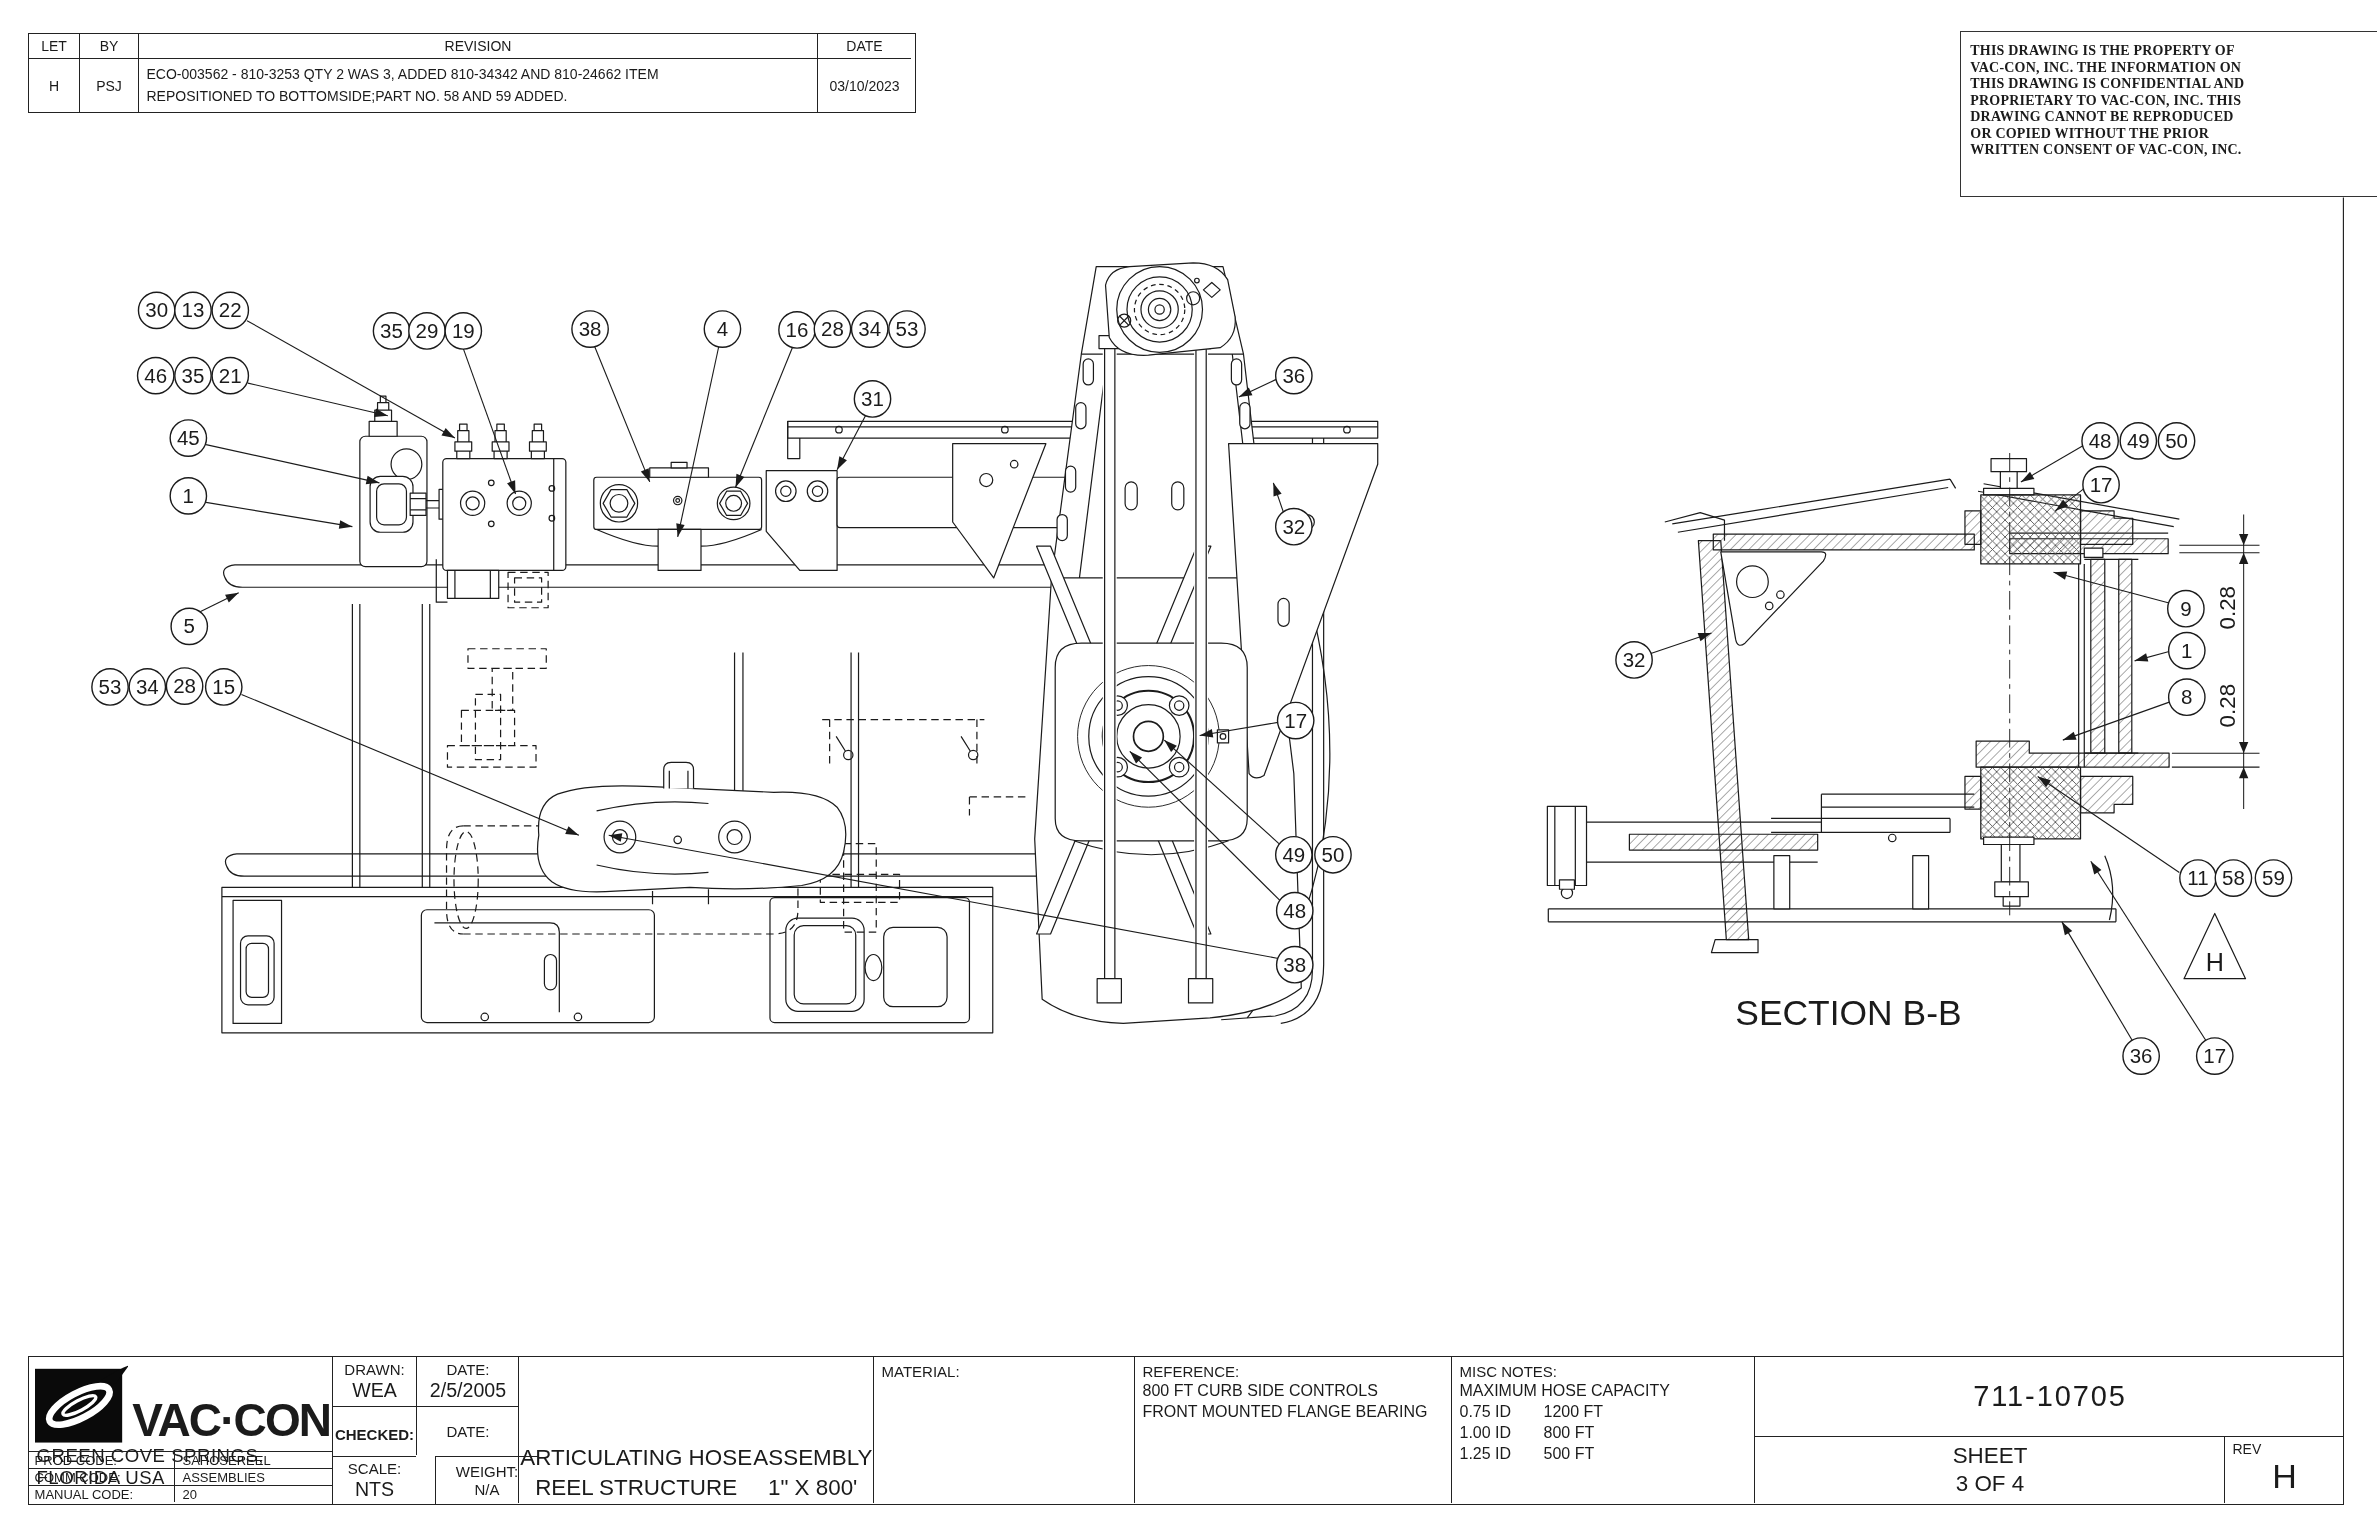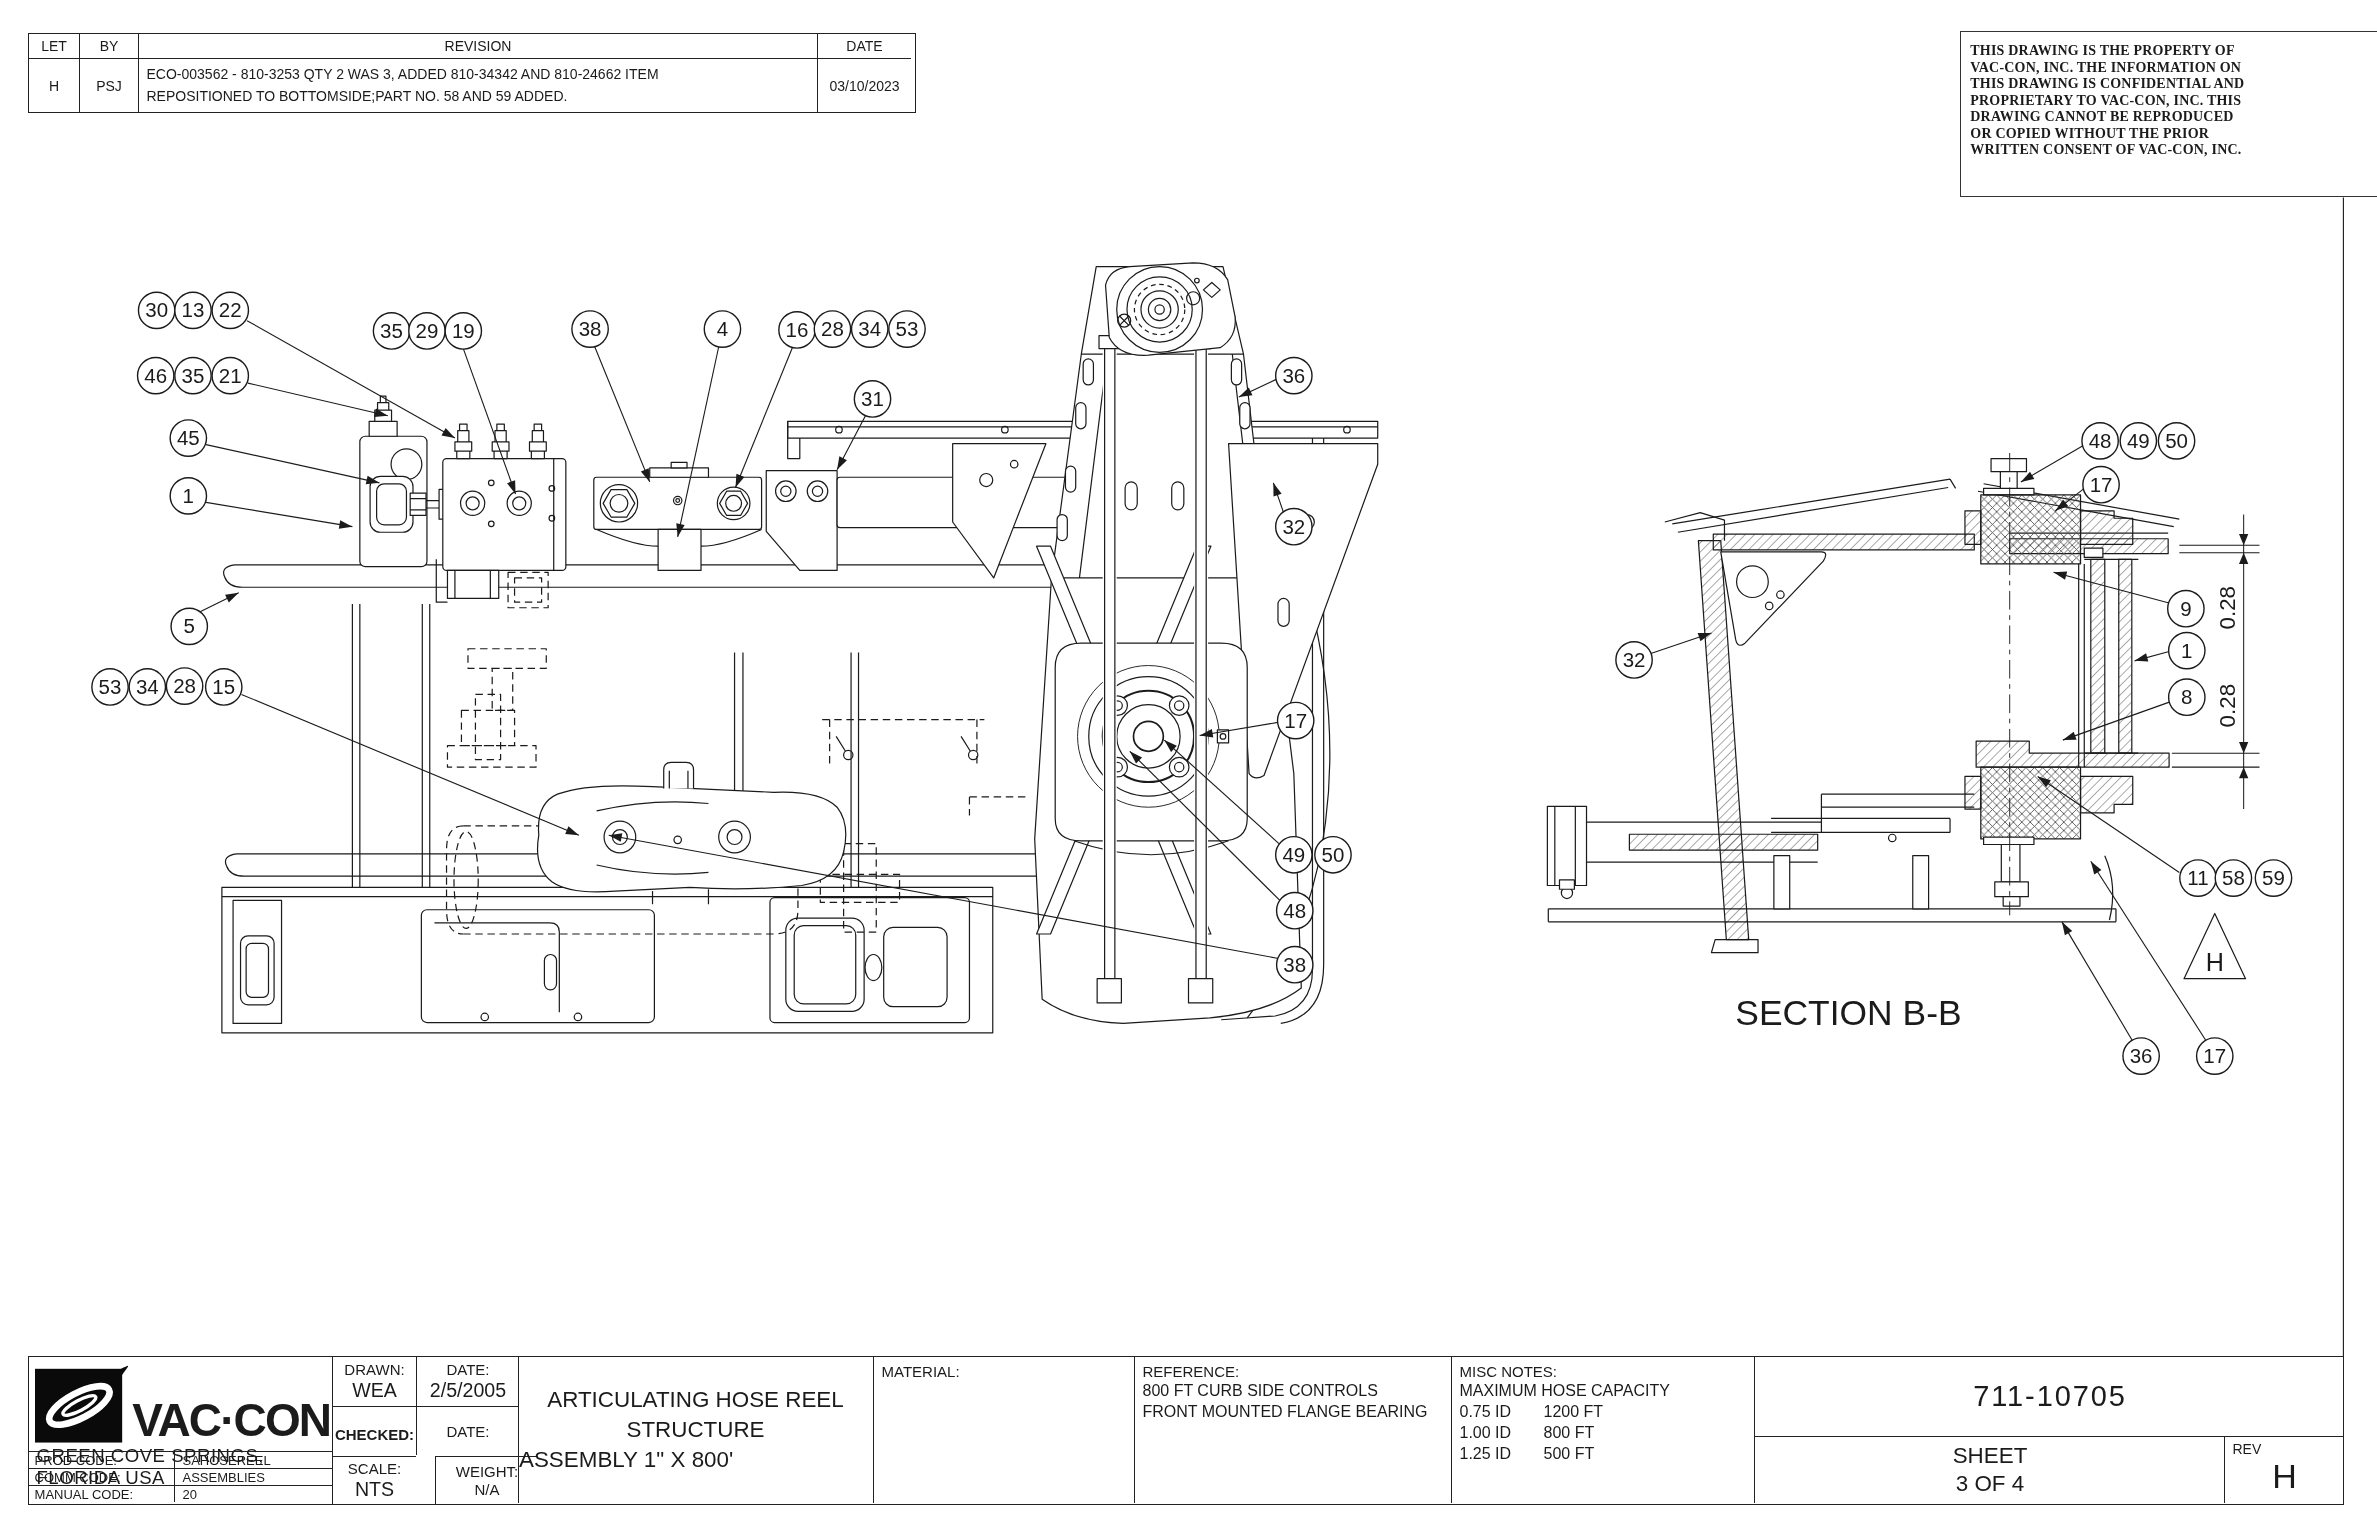--- a/index.html
+++ b/index.html
@@ -29,21 +29,21 @@
   .logo-word{font-size:46px;font-weight:900;letter-spacing:-1.9px;margin:26px 0 0 3.7px;}
   .logo-city{font-size:18.6px;letter-spacing:0.5px;padding-left:7.5px;margin-top:-1.9px;}
   .codes{left:0;top:94px;width:303px;height:51px;font-size:13px;}
   .codes .crow{display:flex;border-top:1.3px solid #222;height:17px;align-items:center;}
   .codes .clab{width:146px;padding-left:5.6px;border-right:1.3px solid #222;height:100%;display:flex;align-items:center;}
   .codes .cval{padding-left:7.5px;}
   .drawn1{left:303px;top:0;width:84px;height:49px;} .date1{left:387px;top:0;width:103px;height:49px;}
   .drawn2{left:303px;top:49px;width:84px;height:55px;font-weight:bold;} .date2{left:387px;top:49px;width:103px;height:49px;}
   .scale{left:303px;top:99px;width:84px;height:48px;} .weight{left:406px;top:99px;width:103px;height:48px;}
   .small-cell{display:flex;flex-direction:column;align-items:center;justify-content:center;gap:1.9px;}
-  .title-cell{left:489px;top:0;width:354px;height:146px;display:flex;flex-direction:column;align-items:flex-start;justify-content:center;font-size:22.4px;line-height:1.35;text-align:center;}
+  .title-cell{left:489px;top:0;width:354px;height:146px;display:flex;flex-direction:row;align-items:flex-end;justify-content:center;font-size:22.4px;line-height:1.35;text-align:center;}
   .mat-cell{left:844px;top:0;width:261px;height:146px;padding:5.6px 7.5px;font-size:15px;}
   .ref-cell{left:1105px;top:0;width:317px;height:146px;padding:5.6px 7.5px;font-size:15px;}
   .ref-cell .line, .misc-cell .line{font-size:16px;margin-top:2.8px;}
   .misc-cell{left:1422px;top:0;width:303px;height:146px;padding:5.6px 7.5px;font-size:15px;}
   .misc-cell .mrow{display:flex;font-size:16px;margin-top:2.8px;}
   .misc-cell .mid{width:84px;}
   .part-cell{left:1725px;top:0;width:591px;height:79px;display:flex;align-items:center;justify-content:center;
              font-size:29px;letter-spacing:1.9px;}
   .sheet-cell{left:1725px;top:79px;width:471px;height:67px;display:flex;flex-direction:column;align-items:center;justify-content:center;font-size:22.4px;line-height:1.25;}
   .rev-cell2{left:2195px;top:79px;width:120px;height:67px;padding:3.7px 7.5px;}

